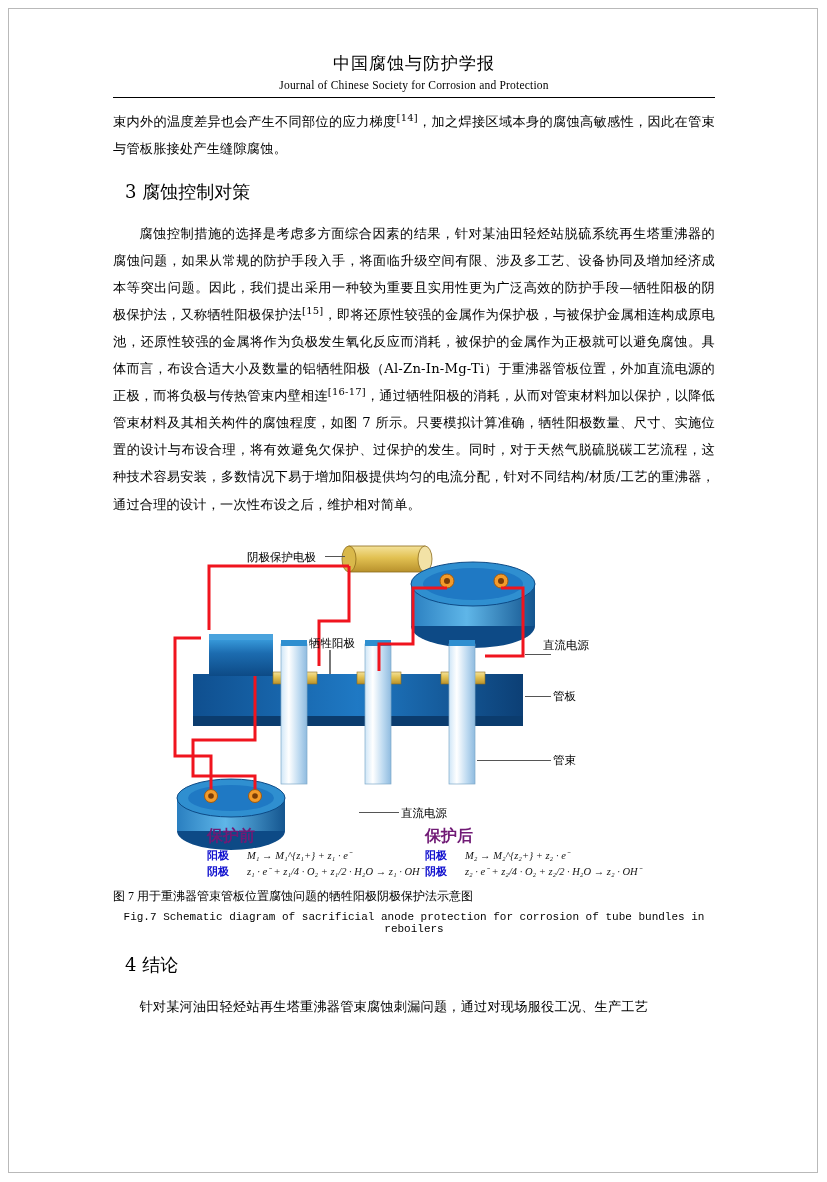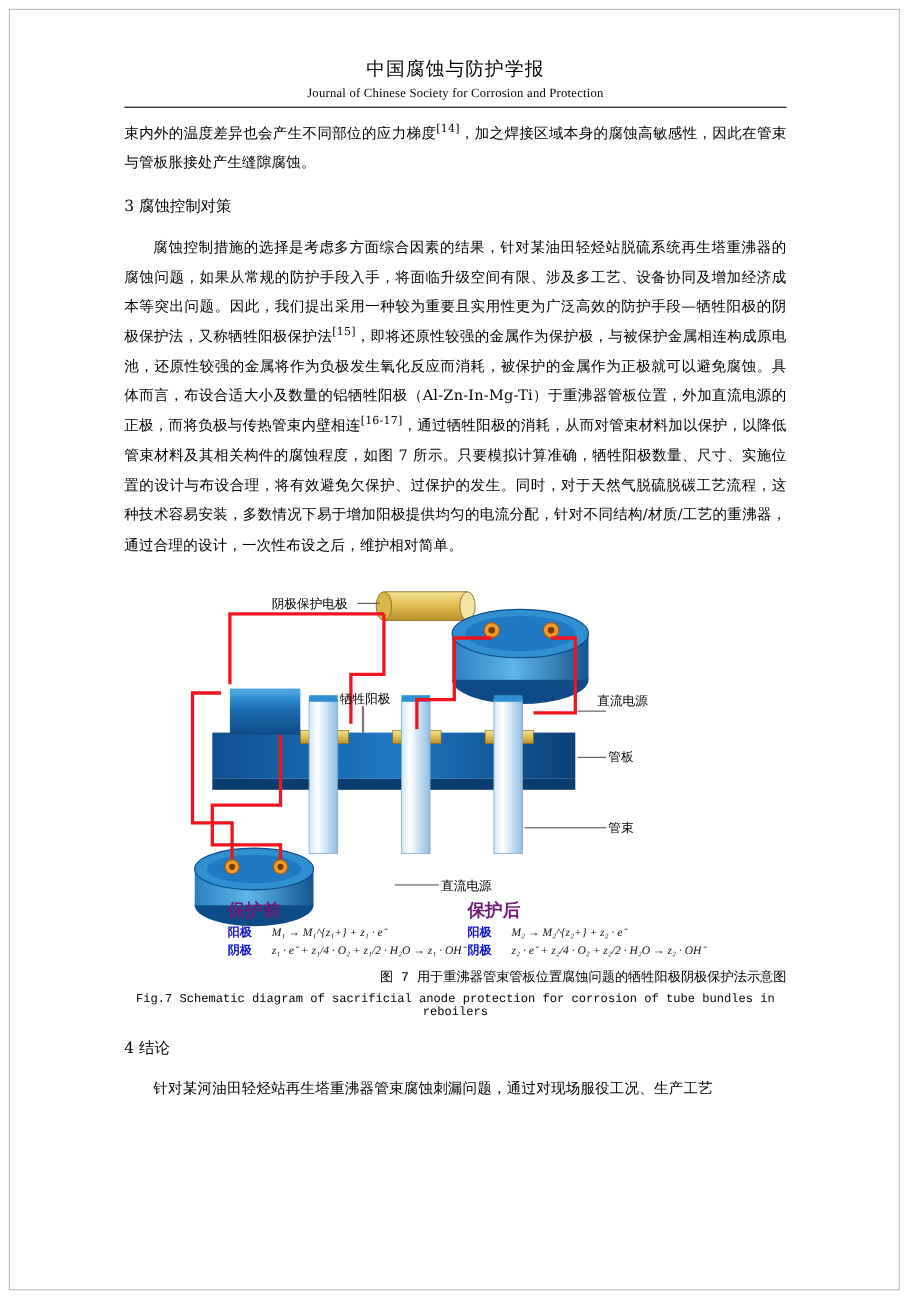--- a/index.html
+++ b/index.html
@@ -60,38 +60,39 @@
     font-size: 13.2px;
     font-family: "DejaVu Serif", serif;
     line-height: 2.05;
     text-align: justify;
     text-justify: inter-ideograph;
     margin-top: 10px;
     letter-spacing: 0.2px;
   }
   .indent { text-indent: 2em; }
   .section-title {
-    font-size: 14px;
+    font-size: 18px;
     font-family: "DejaVu Serif", serif;
     margin-top: 12px;
     line-height: 2.0;
+    margin-left: 12px;
   }
   sup { font-size: 10px; vertical-align: super; line-height: 0; }
 
   
   .figure {
     position: relative;
     width: 602px;
     height: 360px;
     margin-top: 8px;
   }
   .fig-caption-cn {
-    text-align: right;
+    text-align: left;
     font-size: 12px;
-    font-family: Liberation Mono, monospace;
+    font-family: Liberation Serif, serif;
     margin-top: 2px;
   }
   .fig-caption-en {
     text-align: center;
     font-size: 11px;
     font-family: Liberation Mono, monospace;
     margin-top: 6px;
   }
 
   .lbl {

